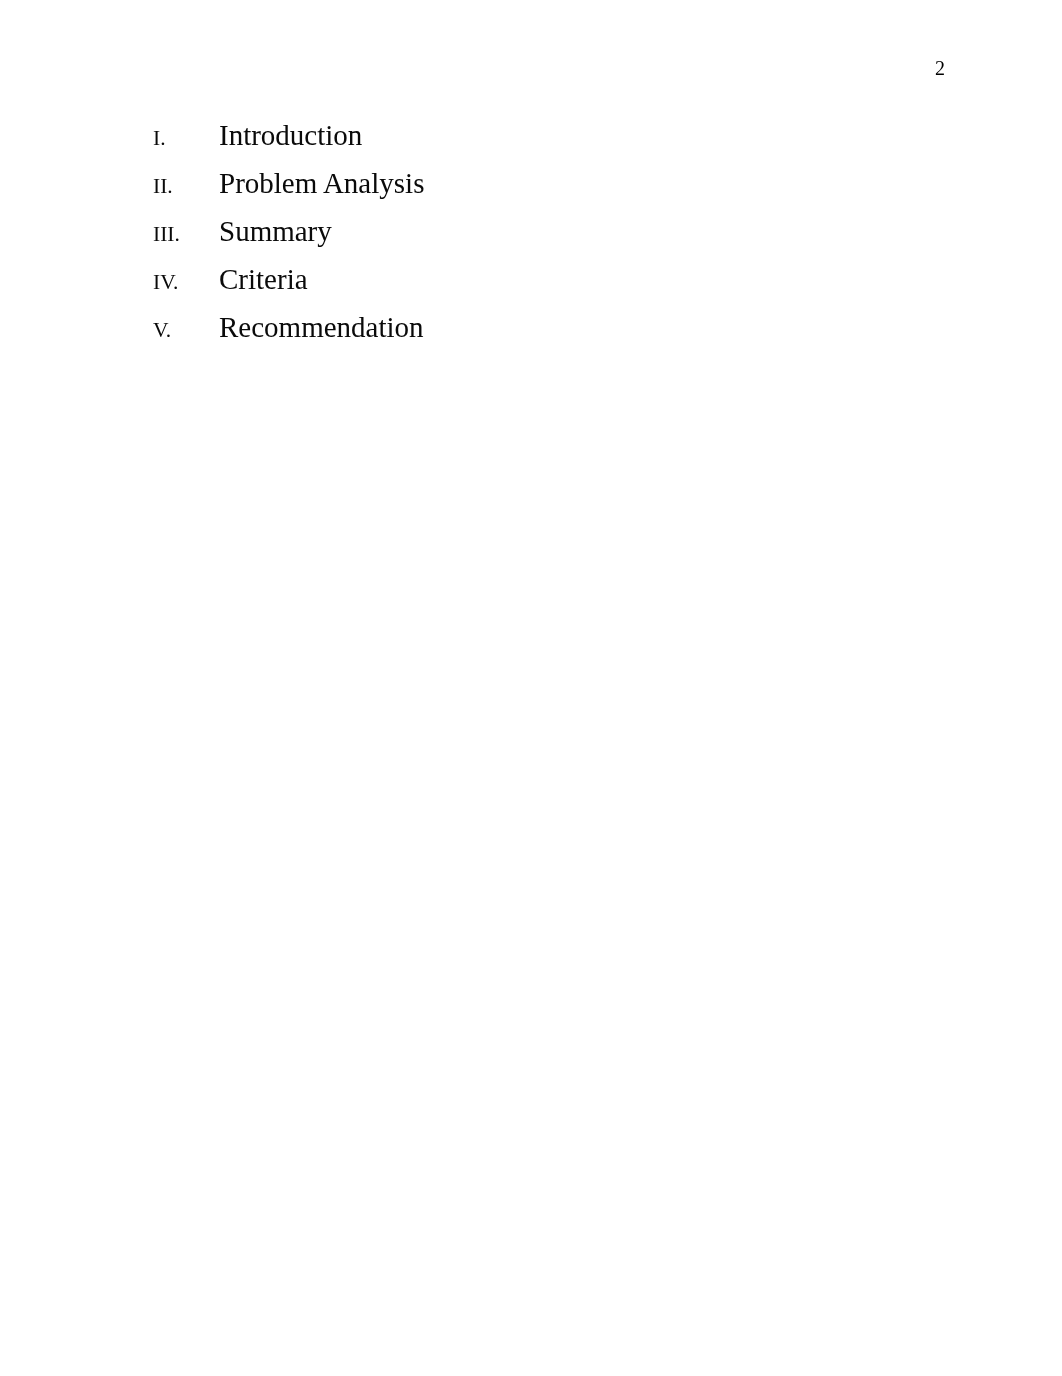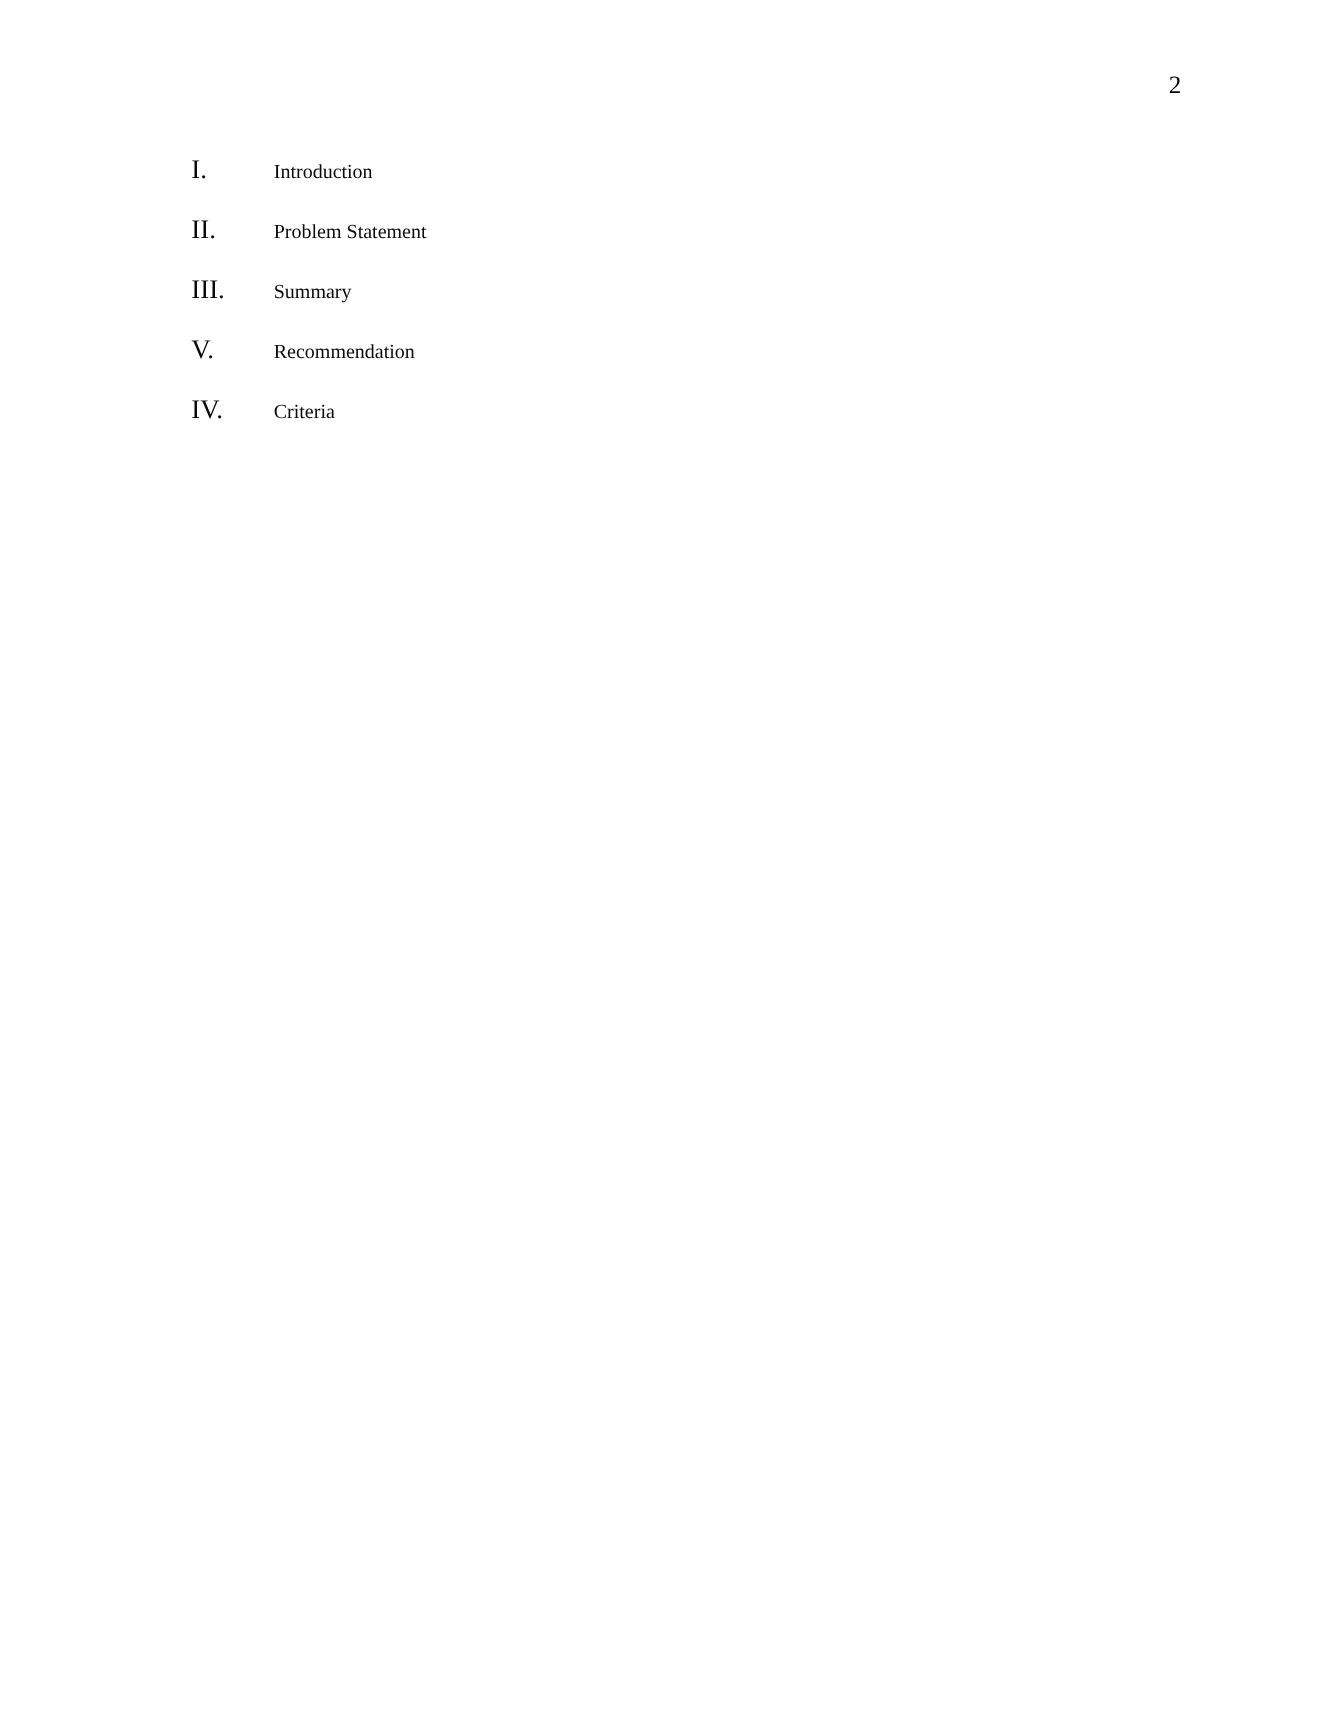--- a/index.html
+++ b/index.html
@@ -73,54 +73,54 @@
     display: inline-block;
     width: 66px;               
     vertical-align: baseline;
     font-size: 21.5px;
     color: #0a0a0a;
   }
 
   .outline-label {
     display: inline-block;
     vertical-align: baseline;
-    font-size: 16px;
+    font-size: 29px;
     color: #0a0a0a;
   }
 </style>
 </head>
 <body>
 
 <div class="page">
 
   <div class="page-header">
     <div class="page-number">2</div>
   </div>
 
   <div class="content">
     <ol class="outline-list">
 
       <li class="outline-item">
         <span class="outline-numeral">I.</span><span class="outline-label">Introduction</span>
       </li>
 
       <li class="outline-item">
-        <span class="outline-numeral">II.</span><span class="outline-label">Problem Statement</span>
+        <span class="outline-numeral">II.</span><span class="outline-label">Problem Analysis</span>
       </li>
 
       <li class="outline-item">
         <span class="outline-numeral">III.</span><span class="outline-label">Summary</span>
       </li>
 
       <li class="outline-item">
-        <span class="outline-numeral">V.</span><span class="outline-label">Recommendation</span>
+        <span class="outline-numeral">IV.</span><span class="outline-label">Criteria</span>
       </li>
 
       <li class="outline-item">
-        <span class="outline-numeral">IV.</span><span class="outline-label">Criteria</span>
+        <span class="outline-numeral">V.</span><span class="outline-label">Recommendation</span>
       </li>
 
 
 
 
     </ol>
   </div>
 
 </div>
 

